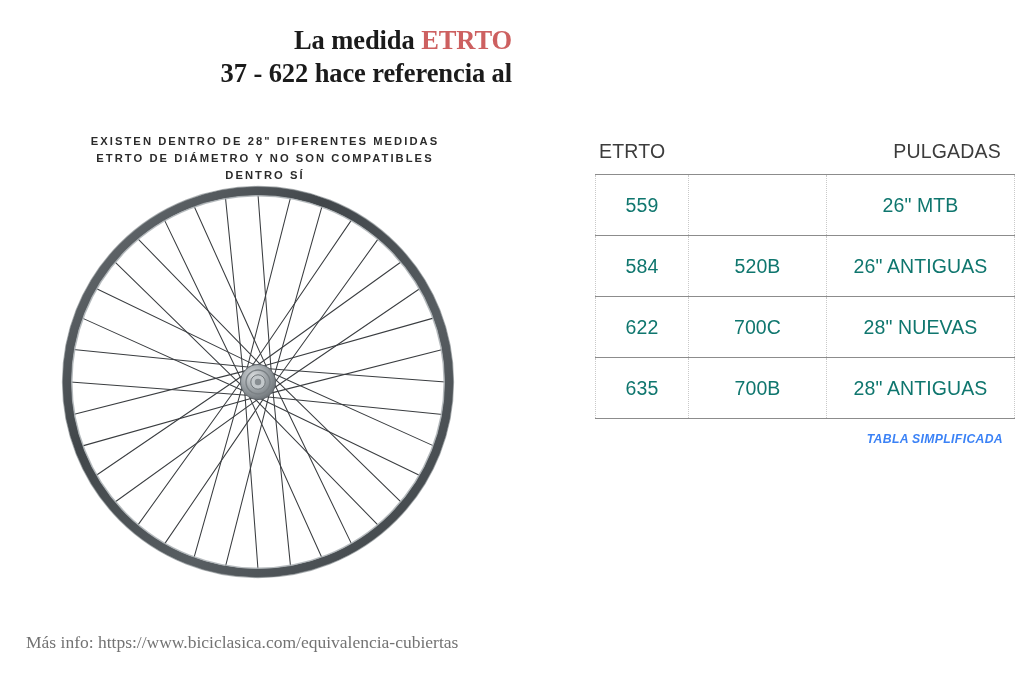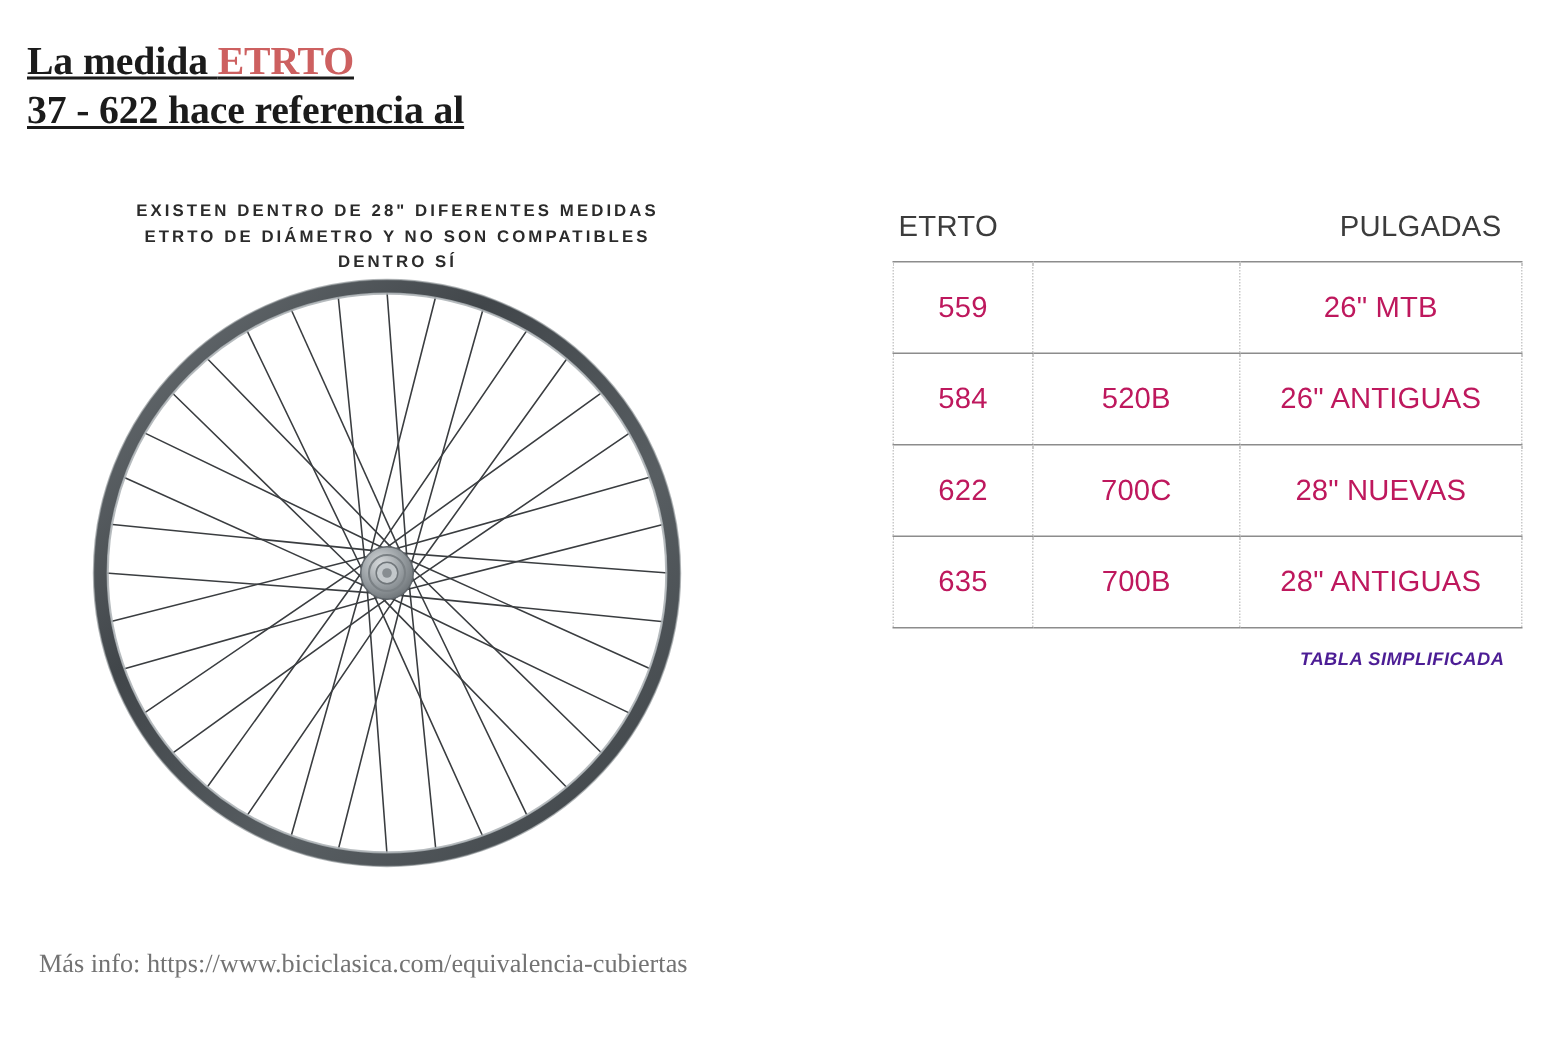--- a/index.html
+++ b/index.html
@@ -23,28 +23,27 @@
     top: 0;
     width: 530px;
     height: 694px;
   }
 
   #headline {
     position: absolute;
     left: 18px;
     top: 24px;
     width: 494px;
-    text-align: left;
+    text-align: right;
     font-family: "Liberation Serif", serif;
     font-weight: bold;
     font-size: 26.5px;
     line-height: 1.24;
     color: #1b1b1b;
     letter-spacing: -0.1px;
-    text-decoration: underline;
   }
   #headline .accent {
     color: #cd6060;
   }
   .headline-line { display: block; white-space: nowrap; }
 
   #subheadline {
     position: absolute;
     left: 18px;
     top: 133px;
@@ -105,42 +104,42 @@
   }
 
   table#etrto-table {
     border-collapse: collapse;
     width: 410px;
     table-layout: fixed;
   }
   table#etrto-table td {
     height: 58px;
     font-size: 19.5px;
-    color: #be185d;
+    color: #0f766e;
     text-align: center;
     vertical-align: middle;
     border-top: 1.6px solid #8c8c8c;
     border-left: 1.5px dotted #c9c9c9;
     border-right: 1.5px dotted #c9c9c9;
     letter-spacing: 0.1px;
   }
   table#etrto-table tr:last-child td {
     border-bottom: 1.6px solid #8c8c8c;
   }
   table#etrto-table td.c1 { width: 90px; }
   table#etrto-table td.c2 { width: 135px; }
   table#etrto-table td.c3 { width: 185px; }
 
   #table-footnote {
     margin-top: 13px;
     text-align: right;
     font-size: 12.2px;
     font-style: italic;
     font-weight: bold;
-    color: #4c1d95;
+    color: #3b82f6;
     letter-spacing: 0.35px;
     padding-right: 2px;
   }
 </style>
 </head>
 <body>
 
 <div id="left-panel">
 
   <div id="headline">

